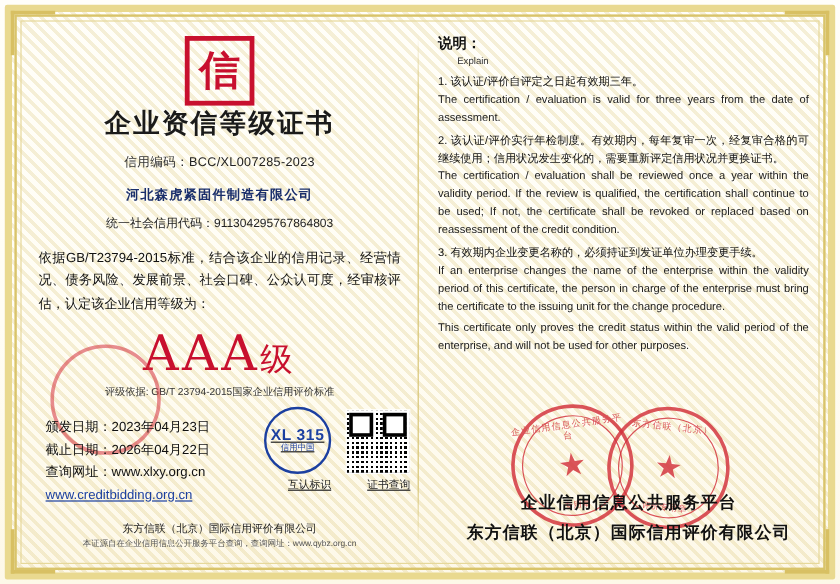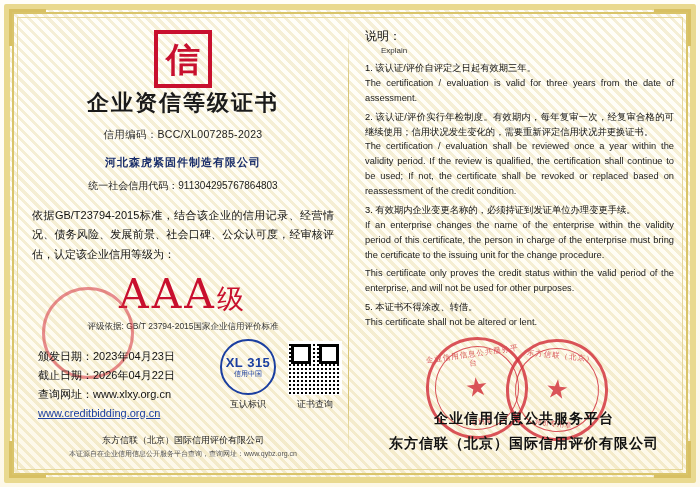--- a/index.html
+++ b/index.html
@@ -157,23 +157,24 @@
   .badges{
     position:absolute;
     right:2px;bottom:54px;
     width:215px;
     display:flex;
     align-items:flex-end;
     justify-content:flex-end;
     gap:12px;
   }
   .badge-col{
-    text-align:center;
+    text-align:right;
     font-size:9px;
     color:#222;
+    text-decoration:underline;
   }
   .xl315{
     width:52px;height:52px;border-radius:50%;
     border:2px solid #1b3fa0;
     color:#1b3fa0;
     display:flex;flex-direction:column;align-items:center;justify-content:center;
     font-size:7px;
     line-height:1.1;
     margin:0 auto 3px auto;
   }
@@ -199,21 +200,21 @@
     left:0;right:0;bottom:6px;
     font-size:9px;
     color:#222;
     line-height:1.6;
   }
   .left-footer .small{font-size:7px;color:#555;}
 
   
   .explain-title{
     font-size:12px;
-    font-weight:normal;
+    font-weight:bold;
     color:#111;
     margin-bottom:1px;
   }
   .explain-sub{
     font-size:8px;
     color:#333;
     margin-bottom:6px;
     padding-left:16px;
   }
   .note{
@@ -367,24 +368,20 @@
       <div class="note">
         <span>2. 该认证/评价实行年检制度。有效期内，每年复审一次，经复审合格的可继续使用；信用状况发生变化的，需要重新评定信用状况并更换证书。</span>
         <span class="en">The certification / evaluation shall be reviewed once a year within the validity period. If the review is qualified, the certification shall continue to be used; If not, the certificate shall be revoked or replaced based on reassessment of the credit condition.</span>
       </div>
       <div class="note">
         <span>3. 有效期内企业变更名称的，必须持证到发证单位办理变更手续。</span>
         <span class="en">If an enterprise changes the name of the enterprise within the validity period of this certificate, the person in charge of the enterprise must bring the certificate to the issuing unit for the change procedure.</span>
       </div>
       <div class="note">
         <span class="en">This certificate only proves the credit status within the valid period of the enterprise, and will not be used for other purposes.</span>
-      </div>
-      <div class="note">
-        <span>5. 本证书不得涂改、转借。</span>
-        <span class="en">This certificate shall not be altered or lent.</span>
       </div>
     </div>
   </div>
 
   <div class="seal s1">
     <div class="ring"></div>
     <div class="txt-top">企业信用信息公共服务平台</div>
     <div class="star">★</div>
     <div class="txt-bottom">专用章</div>
   </div>

